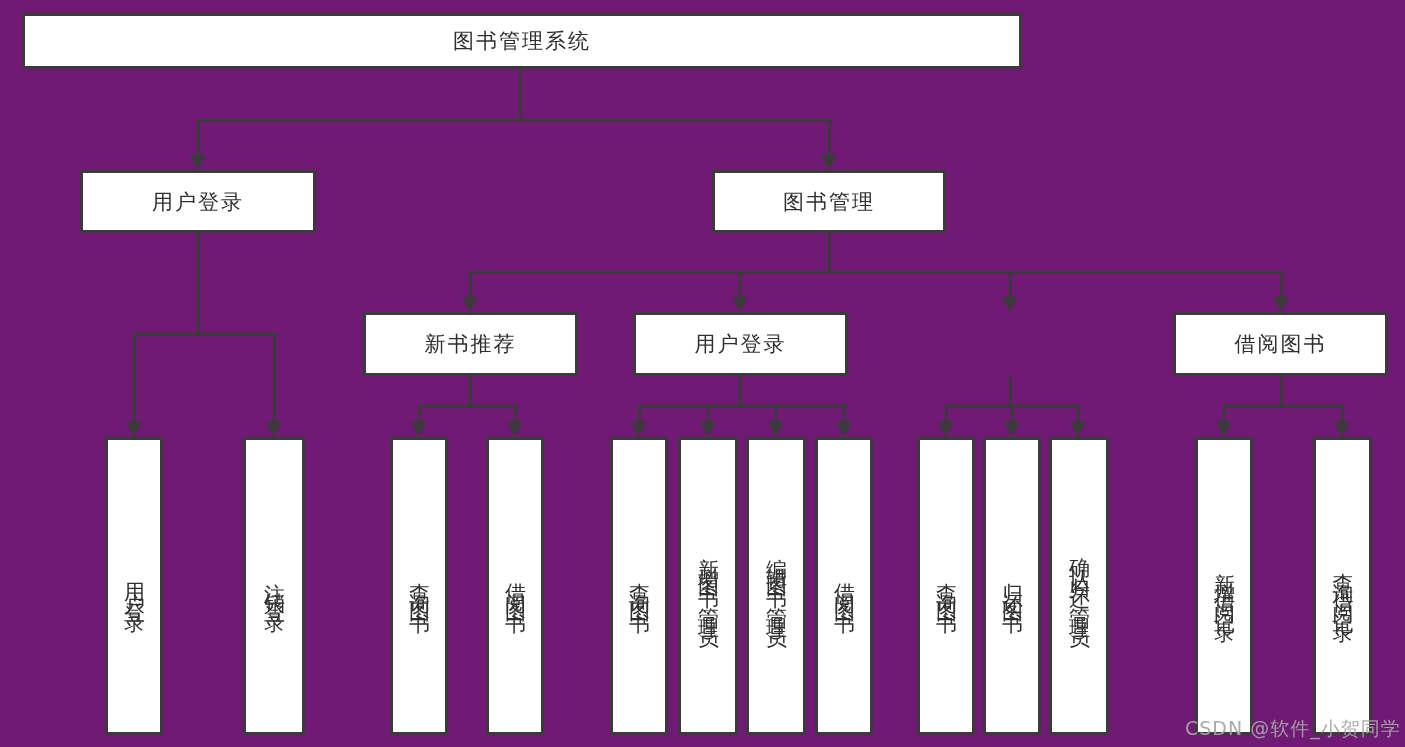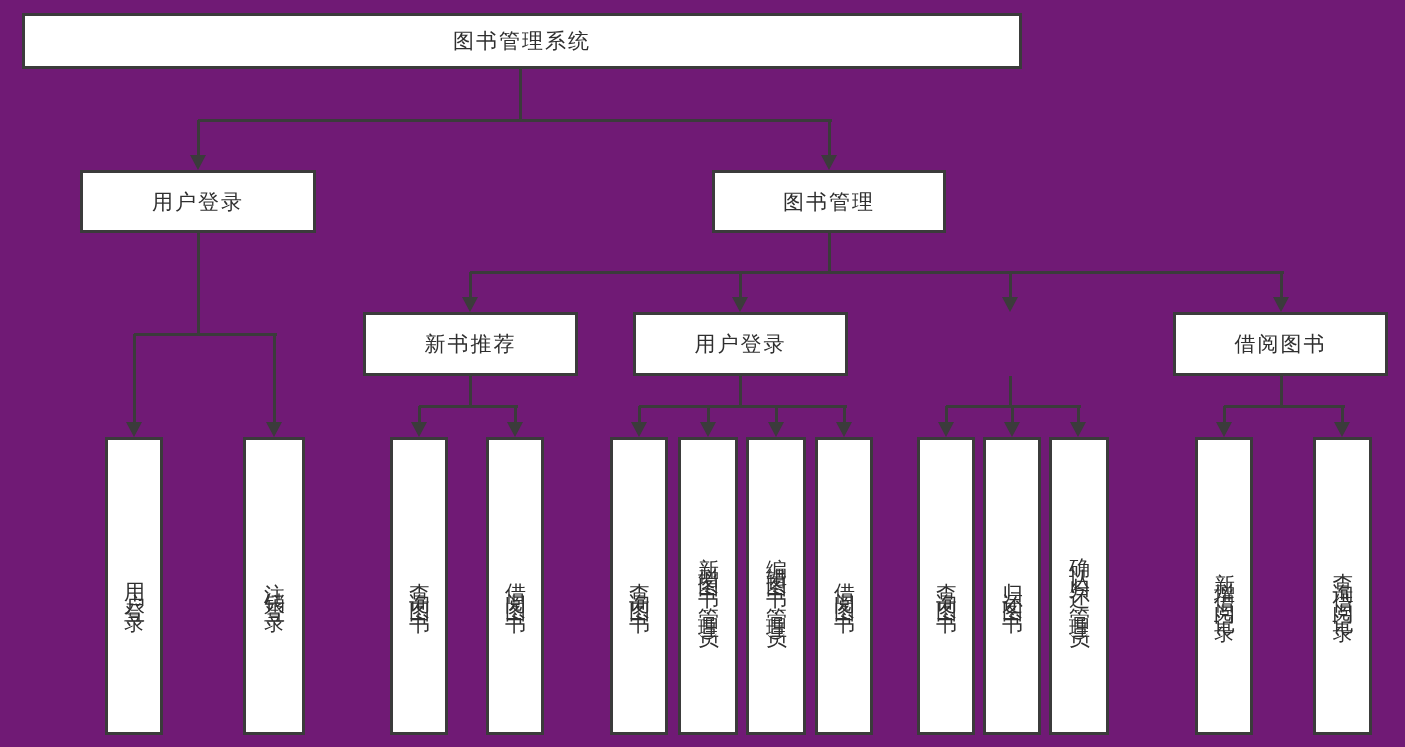--- a/index.html
+++ b/index.html
@@ -193,13 +193,14 @@
     <span class="vlabel">确认归还（管理员）</span>
   </div>
 
   <div class="box leaf" id="lf-11">
     <span class="vlabel">新增借阅记录</span>
   </div>
   <div class="box leaf" id="lf-12">
     <span class="vlabel">查询借阅记录</span>
   </div>
 
+  <div class="watermark">CSDN @软件_小贺同学</div>
 </div>
 
 </body></html>

